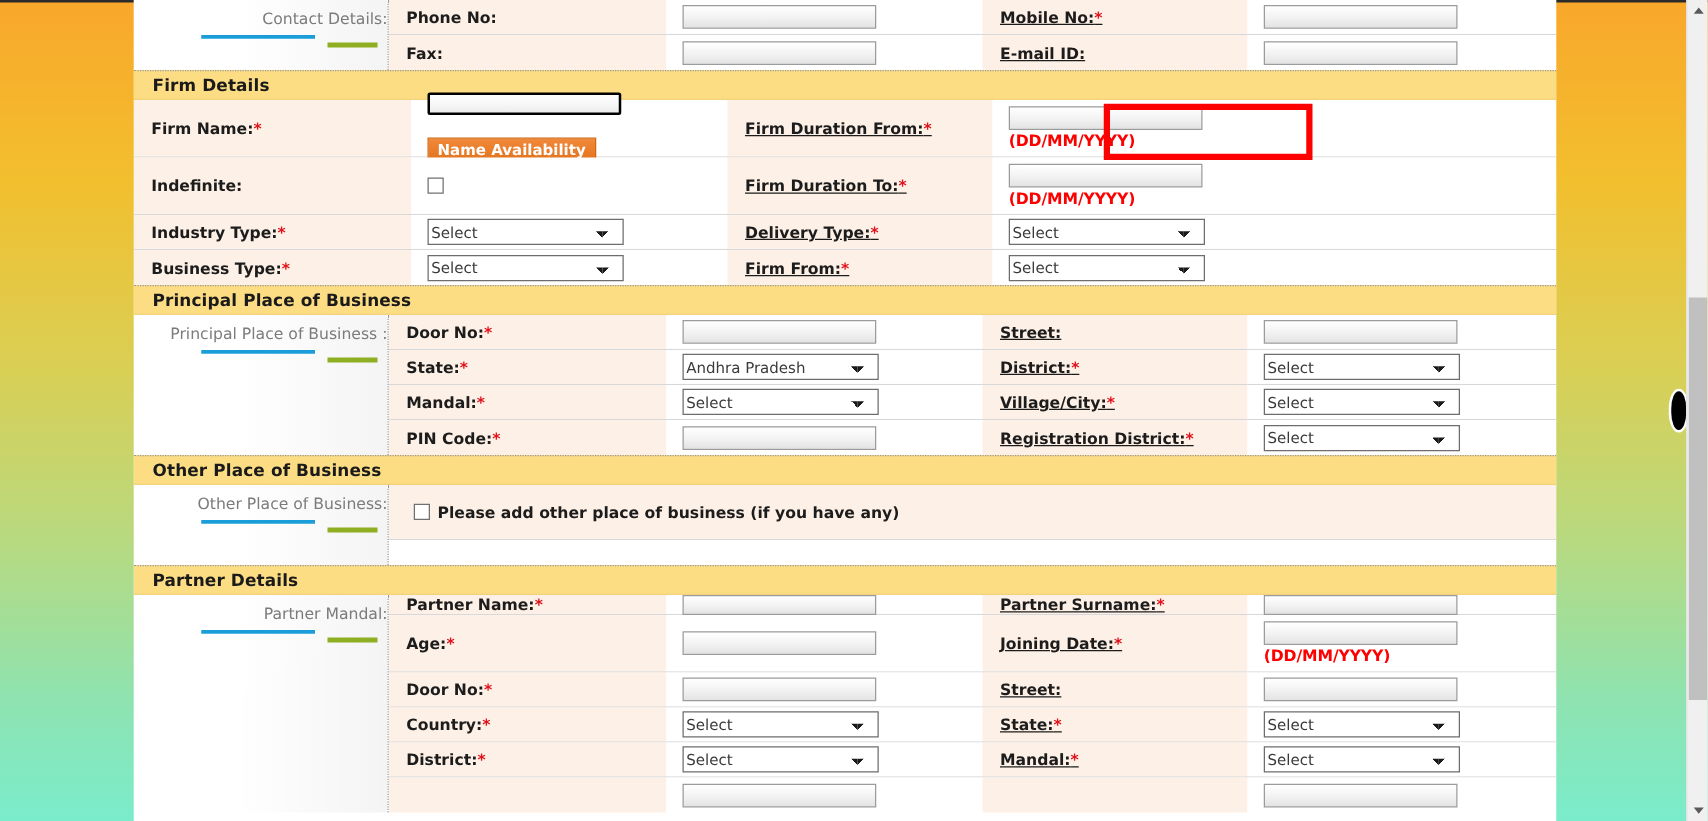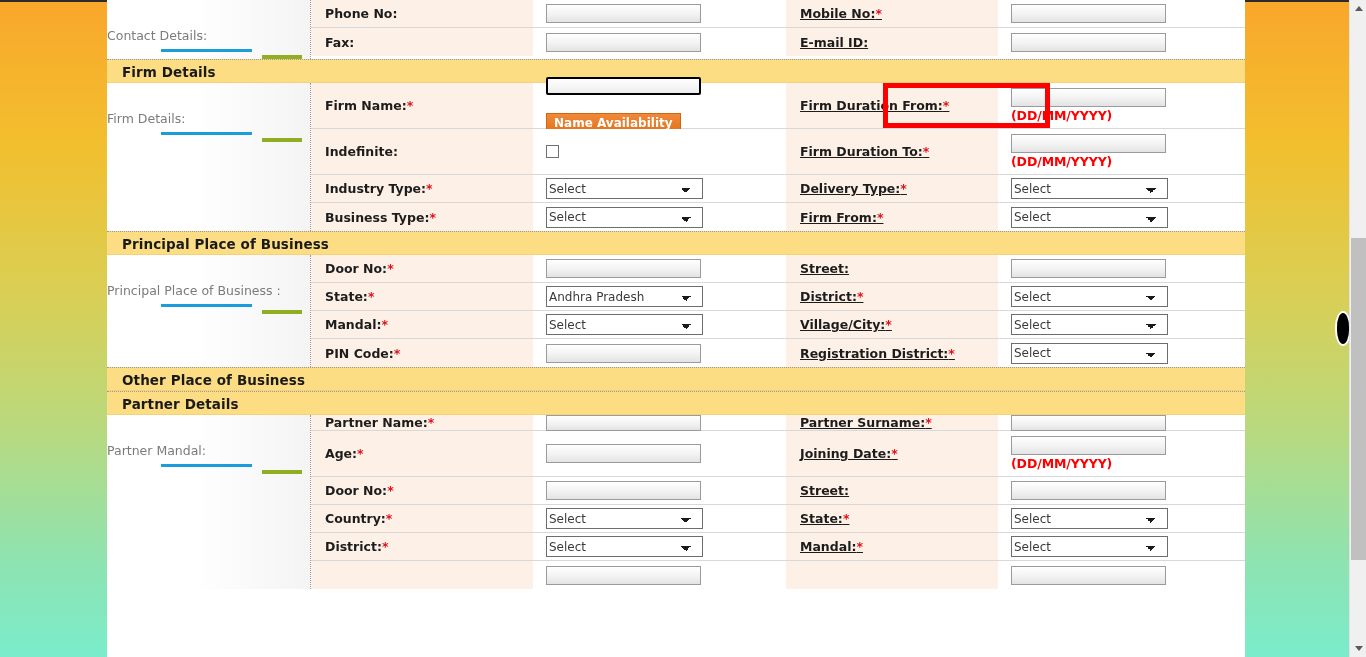--- a/index.html
+++ b/index.html
@@ -47,25 +47,25 @@
   .section-body { display: flex; }
   .side-col {
     width: 204px;
     flex: 0 0 204px;
     border-right: 1px dotted #9a9a9a;
     background: linear-gradient(to right, #ffffff 0%, #ffffff 40%, #f4f4f4 100%);
     padding-top: 7px;
     position: relative;
   }
   .side-label {
+    text-align: right;
     padding-right: 0;
     font-size: 12.5px;
     color: #7b7b7b;
     font-family: "DejaVu Sans", "Liberation Sans", sans-serif;
-    margin-top: 21px;
   }
   .side-underlines { position: relative; height: 12px; margin-top: 4px; }
   .bar-blue {
     position: absolute; right: 58px; top: 2px;
     width: 91px; height: 3px; background: #1a9dd9;
   }
   .bar-green {
     position: absolute; right: 8px; top: 8px;
     width: 40px; height: 4px; background: #8fae21;
   }
@@ -241,27 +241,20 @@
               <span>E-mail ID:</span>
             </div>
             <div class="cell-input c-in-b">
               <input type="text" class="tb" value="" style="">
             </div>
           </div>
         </div>
       </div>
       <div class="section-bar"><span>Firm Details</span></div>
       <div class="section-body">
-        <div class="side-col">
-          <div class="side-label">Firm Details:</div>
-          <div class="side-underlines">
-            <div class="bar-blue"></div>
-            <div class="bar-green"></div>
-          </div>
-        </div>
         <div class="fields-col">
           <div class="frow" style="height:46px">
             <div class="cell-label c-lab-a">
               <span>Firm Name:</span>
               <span class="req">*</span>
             </div>
             <div class="cell-input c-in-a">
               <input type="text" class="tb focused" value="" style="">
               <button type="button" class="btn-avail">Name Availability</button>
             </div>
@@ -393,20 +386,40 @@
               <span>Registration District:</span>
               <span class="req">*</span>
             </div>
             <div class="cell-input c-in-b">
               <select class="sel"><option>Select</option></select>
             </div>
           </div>
         </div>
       </div>
       <div class="section-bar"><span>Other Place of Business</span></div>
+      <div class="section-body">
+        <div class="side-col">
+          <div class="side-label">Other Place of Business:</div>
+          <div class="side-underlines">
+            <div class="bar-blue"></div>
+            <div class="bar-green"></div>
+          </div>
+        </div>
+        <div class="fields-col">
+          <div class="frow obp-body" style="height:44px">
+            <div class="cell-label" style="flex:1 1 auto;background:#fdf0e6">
+              <div class="inline-cb-row" style="padding-left:6px">
+                <input type="checkbox" class="cb" style="">
+                <span class="inline-cb-text">Please add other place of business (if you have any)</span>
+              </div>
+            </div>
+          </div>
+          <div class="frow" style="height:20px;background:#fff"></div>
+        </div>
+      </div>
       <div class="section-bar"><span>Partner Details</span></div>
       <div class="section-body">
         <div class="side-col">
           <div class="side-label">Partner Mandal:</div>
           <div class="side-underlines">
             <div class="bar-blue"></div>
             <div class="bar-green"></div>
           </div>
         </div>
         <div class="fields-col">

